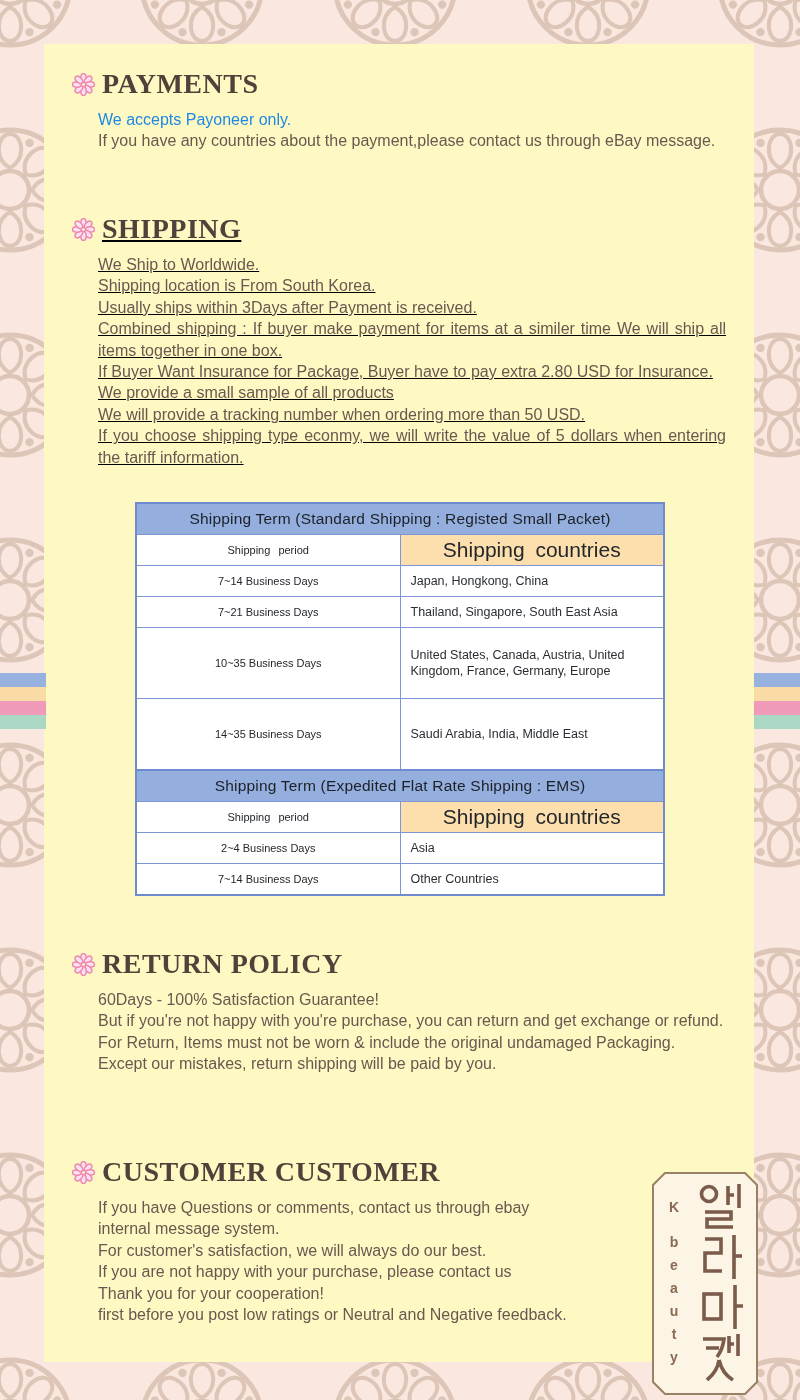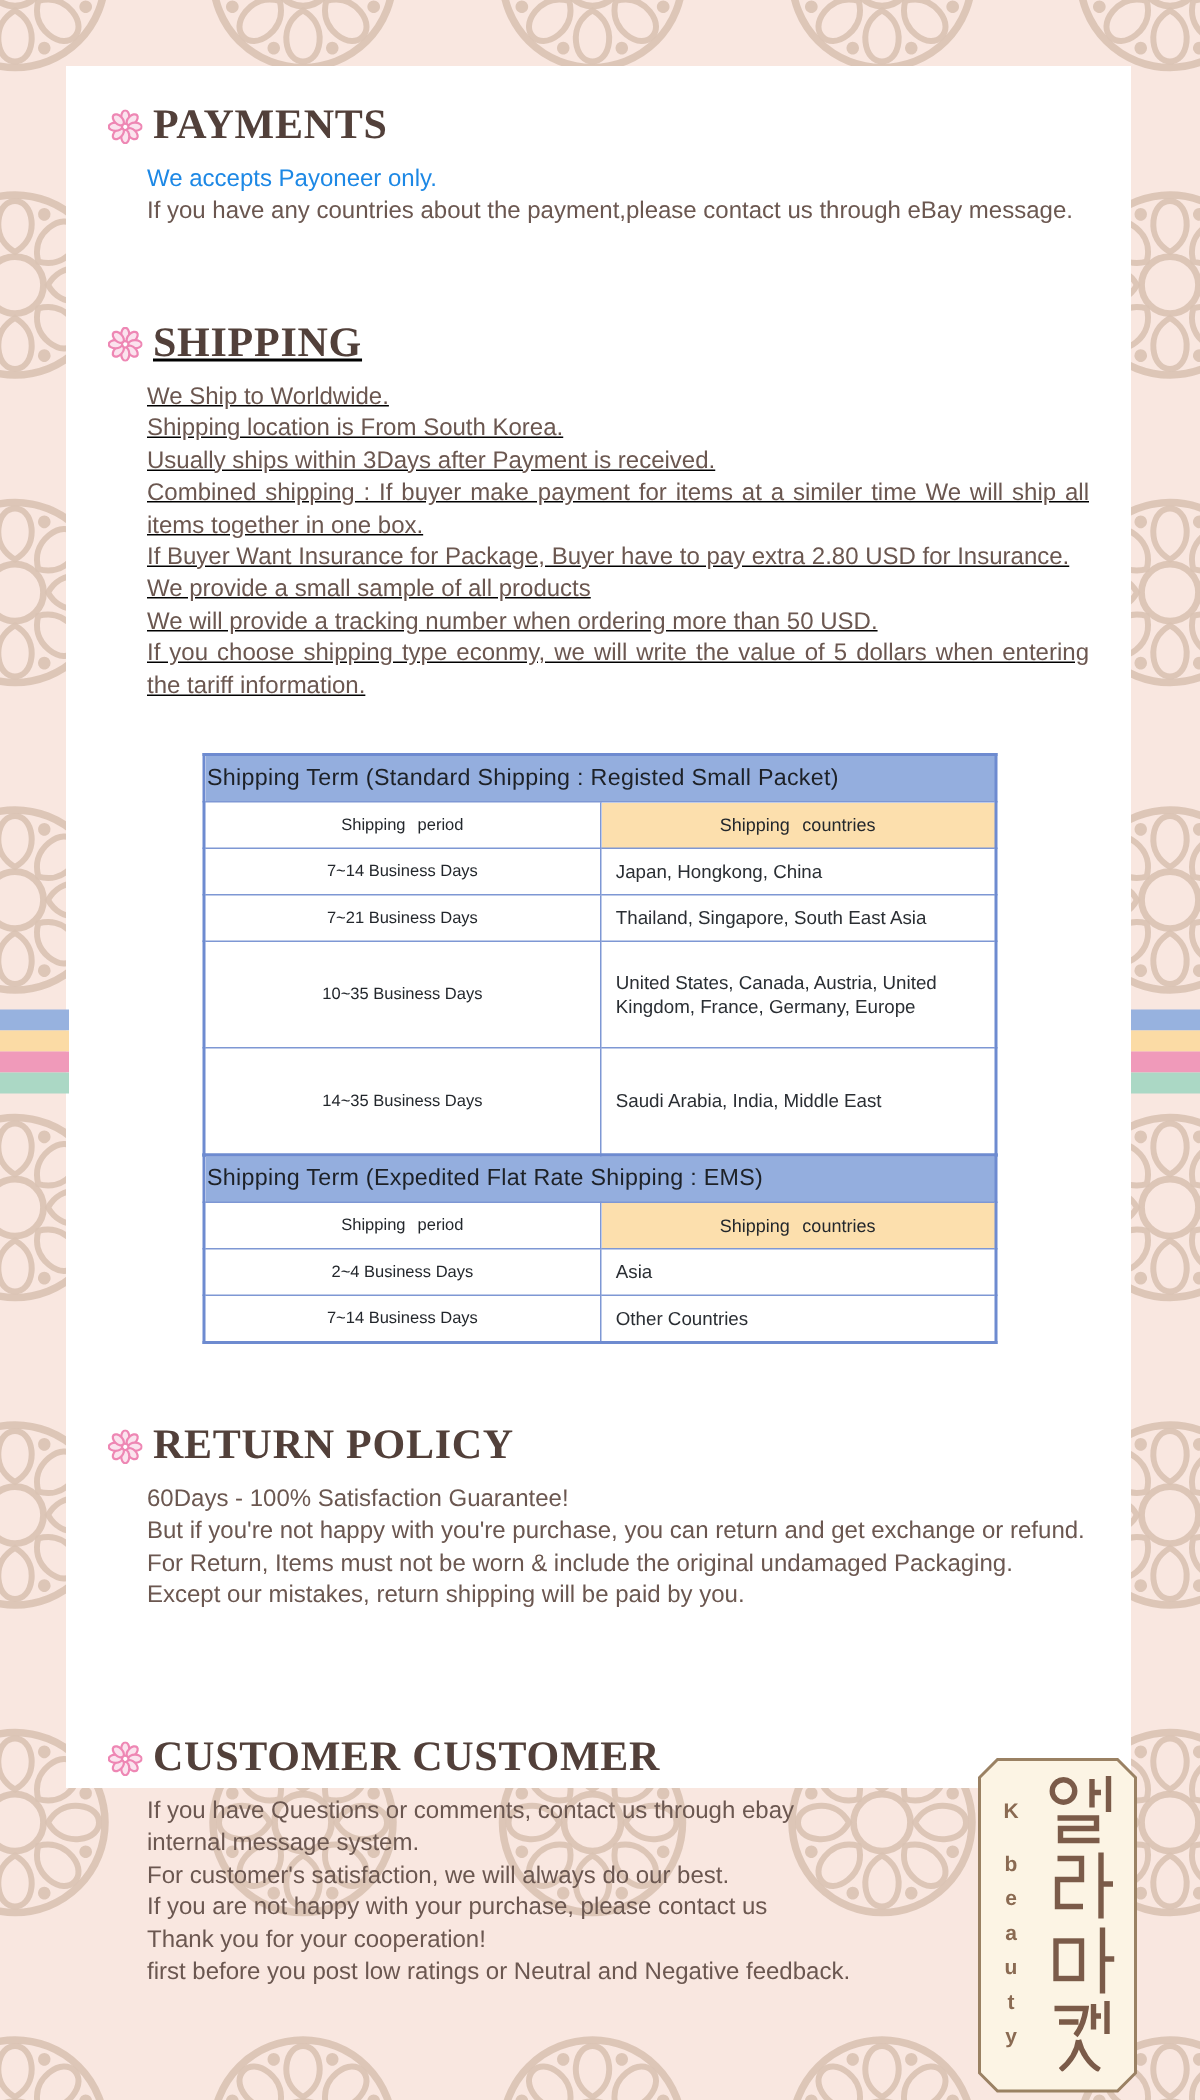--- a/index.html
+++ b/index.html
@@ -1,19 +1,19 @@
 <!DOCTYPE html>
 <html><head>
 <meta charset="utf-8">
 <style>
   html,body{margin:0;padding:0;}
   #page{position:relative;width:800px;height:1400px;background:#f9e7e0;overflow:hidden;
         font-family:"Liberation Sans",sans-serif;}
   #bg-pattern{position:absolute;left:0;top:0;width:800px;height:1400px;z-index:0;}
-  #card{position:absolute;left:44px;top:44px;width:710px;height:1148px;background:#ffffff;z-index:1;}
+  #card{position:absolute;left:44px;top:44px;width:710px;height:1318px;background:#fef9c3;z-index:1;}
 
   
   .stripes{position:absolute;top:673px;width:46px;height:57px;z-index:2;}
   .stripes-left{left:0;}
   .stripes-right{left:754px;}
   .stripes .s{height:14px;}
   .s1{background:#97b2df;}
   .s2{background:#fbdba5;}
   .s3{background:#f09aba;}
   .s4{background:#abd8c5;}
@@ -31,23 +31,23 @@
   #sec-shipping{top:169px;text-decoration:underline;}
   #sec-return{top:904px;}
   #sec-customer{top:1112px;width:575px;}
 
   
   #table-block{position:absolute;left:91px;top:458px;width:530px;}
   table.ship{border-collapse:collapse;width:530px;table-layout:fixed;
              font-family:"Liberation Sans",sans-serif;}
   table.ship td{border:1px solid #7e97d4;overflow:hidden;}
   table.ship{border:2px solid #6e8bd0;}
-  td.t-title{background:#94aede;color:#1d2127;font-size:15.5px;
+  td.t-title{background:#94aede;color:#1d2127;font-size:15.5px;text-align:center;
              height:28px;letter-spacing:.2px;}
-  td.t-head{background:#fcdfad;color:#23272c;font-size:12px;text-align:center;
+  td.t-head{background:#fcdfad;color:#23272c;font-size:21px;text-align:center;
             height:28px;word-spacing:5px;}
   td.period{width:179px;background:#fff;color:#23272c;font-size:11px;text-align:center;height:28px;}
   td.cty{background:#fff;color:#2a2e33;font-size:12.5px;text-align:left;
          padding:4px 6px 4px 10px;line-height:16px;margin-top:28px;}
   tr.tall td{height:62px;}
 
   
   #banner{position:absolute;left:650px;top:1170px;width:110px;height:227px;z-index:5;}
   #banner-frame{position:absolute;left:0;top:0;}
   #banner-inner{position:absolute;left:8px;top:8px;right:8px;bottom:8px;display:flex;}

